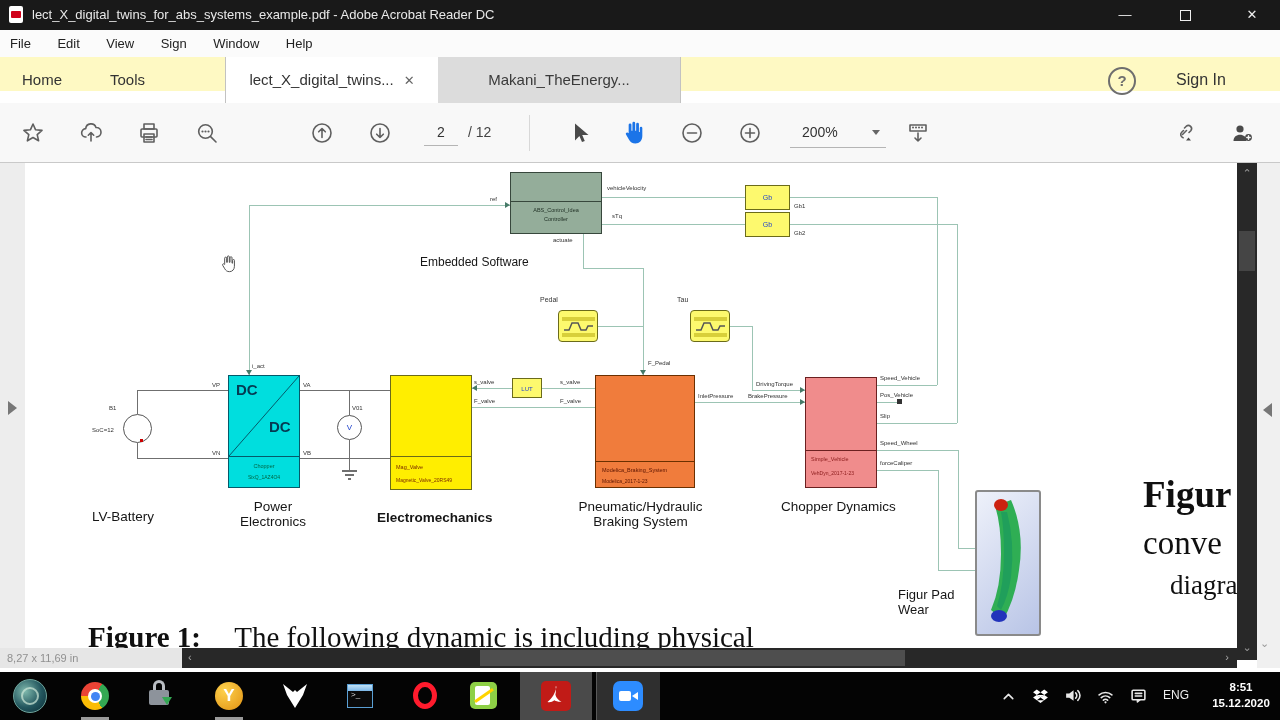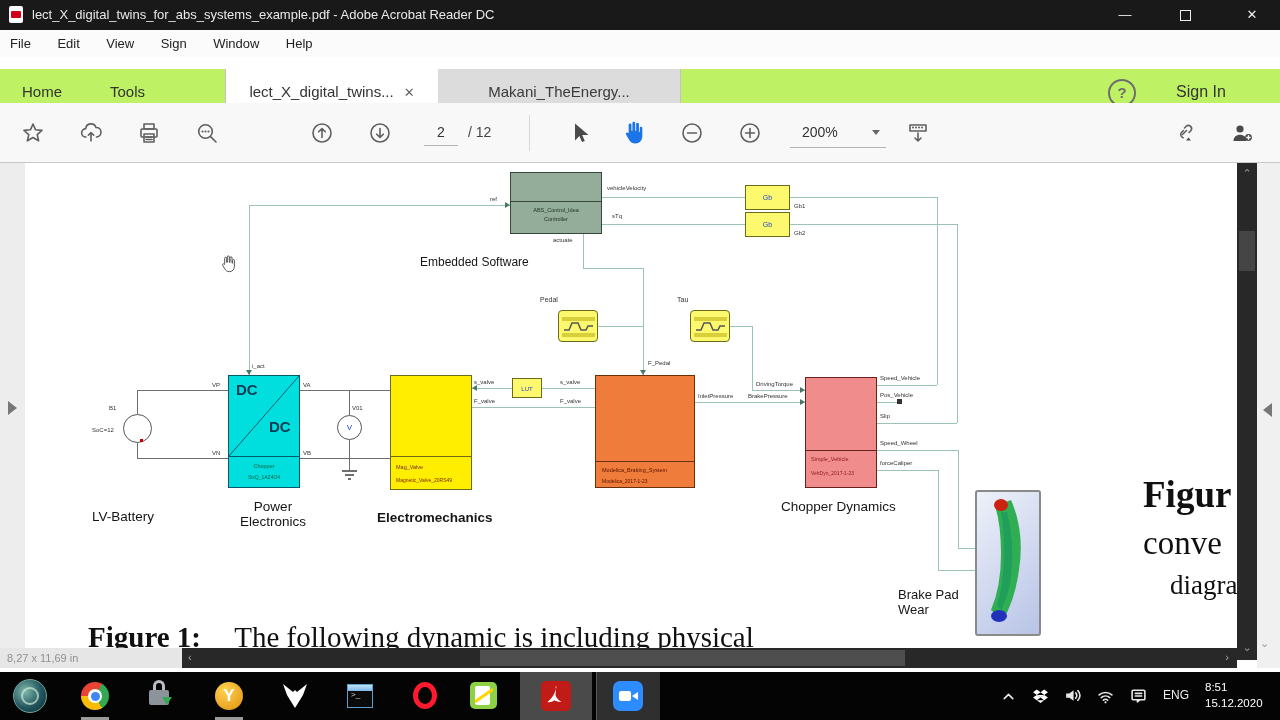--- a/index.html
+++ b/index.html
@@ -15,21 +15,21 @@
   #pdficon{position:absolute;left:9px;top:6px;width:14px;height:17px;background:#fff;border-radius:2px;}
   #pdficon:before{content:"";position:absolute;left:2px;top:5px;width:10px;height:7px;background:#d0021b;border-radius:1px;}
   #maxglyph{display:inline-block;width:9px;height:9px;border:1px solid #eee;margin-top:10px;}
 
   
   #menubar{top:30px;left:0;width:1280px;height:27px;background:#fbfbfb;}
   #menubar span{display:inline-block;margin-left:22px;font-size:13px;color:#222;line-height:27px;}
   #menubar span:first-child{margin-left:10px;}
 
   
-  #tabbar{top:69px;left:0;width:1280px;height:34px;background:#bef264;}
+  #tabbar{top:57px;left:0;width:1280px;height:34px;background:#fef9c3;}
   .navtab{position:absolute;top:0;height:46px;line-height:46px;font-size:15px;color:#333;}
   #tab-active{left:225px;width:212px;background:#fff;border-left:1px solid #c2c2c2;border-right:6px solid #4d7c0f;text-align:center;}
   #tab-active .x{color:#666;margin-left:10px;font-size:13px;}
   #tab-inactive{left:438px;width:242px;background:#dcdcdc;border-right:1px solid #c2c2c2;text-align:center;color:#3a3a3a;}
   #helpcircle{left:1108px;top:10px;width:24px;height:24px;border:2px solid #6e6e6e;border-radius:50%;
       color:#6e6e6e;font-size:15px;font-weight:bold;text-align:center;line-height:24px;}
   #signin{left:1176px;font-size:16px;color:#333;}
 
   
   #toolbar{top:103px;left:0;width:1280px;height:60px;background:#f8f8f8;border-bottom:1px solid #c9c9c9;box-sizing:border-box;}
@@ -68,21 +68,21 @@
   #hthumb{position:absolute;left:298px;top:2px;width:425px;height:16px;background:#4e4e4e;}
   #botwhite{left:0;top:505px;width:1280px;height:4px;background:#fff;}
 
   
   #taskbar{top:672px;left:0;width:1280px;height:48px;background:#040404;}
   .tbic{position:absolute;top:10px;}
   .runline{position:absolute;top:45px;height:3px;background:#9a9a9a;}
   #cell-acrobat{position:absolute;left:520px;top:0;width:72px;height:48px;background:#4a4a4a;}
   #cell-zoom{position:absolute;left:596px;top:0;width:64px;height:48px;background:#2f2f2f;border-left:1px solid #5a5a5a;box-sizing:border-box;}
   .traytxt{position:absolute;color:#eee;font-size:12px;top:16px;}
-  #clock{position:absolute;left:1205px;top:7px;width:72px;color:#fff;font-size:11.5px;line-height:16px;}
+  #clock{position:absolute;left:1205px;top:7px;width:72px;color:#fff;font-size:11.5px;line-height:16px;text-align:center;font-weight:bold;}
   .traysvg{position:absolute;top:16px;width:17px;height:17px;}
   .traysvg svg{width:17px;height:17px;stroke:#e8e8e8;fill:none;stroke-width:1.5;stroke-linecap:round;stroke-linejoin:round;}
 </style>
 </head>
 <body>
 
 <div id="app">
 
   <div id="titlebar" class="abs">
     <div id="pdficon"></div>
@@ -353,23 +353,27 @@
     <div class="pl" style="left:880px;top:277px;">Speed_Wheel</div>
     <div class="pl" style="left:880px;top:297px;">forceCaliper</div>
 
     <div class="blklabel" style="left:420px;top:92px;font-size:12px;">Embedded Software</div>
     <div class="blklabel" style="left:92px;top:346px;">LV-Battery</div>
     <div class="blklabel" style="left:233px;top:336px;width:80px;text-align:center;">
       <div>Power</div>
         <div>Electronics</div>
     </div>
     <div class="blklabel" style="left:377px;top:347px;font-weight:bold;">Electromechanics</div>
+    <div class="blklabel" style="left:558px;top:336px;width:165px;text-align:center;">
+      <div>Pneumatic/Hydraulic</div>
+        <div>Braking System</div>
+    </div>
     <div class="blklabel" style="left:781px;top:336px;">Chopper Dynamics</div>
     <div class="blklabel" style="left:898px;top:424px;font-size:13px;">
-      <div>Brake Pad</div>
+      <div>Figur Pad</div>
         <div>Wear</div>
     </div>
 
     <div class="abs serif" style="left:1143px;top:310px;font-size:37px;font-weight:bold;">Figur</div>
     <div class="abs serif" style="left:1143px;top:362px;font-size:33px;">conve</div>
     <div class="abs serif" style="left:1170px;top:407px;font-size:27px;">diagra</div>
     <div class="abs serif" style="left:88px;top:458px;font-size:29px;">
       <span style="font-weight:bold;">Figure 1:</span>
       <span style="margin-left:26px;">The following dynamic is including physical</span>
     </div>

